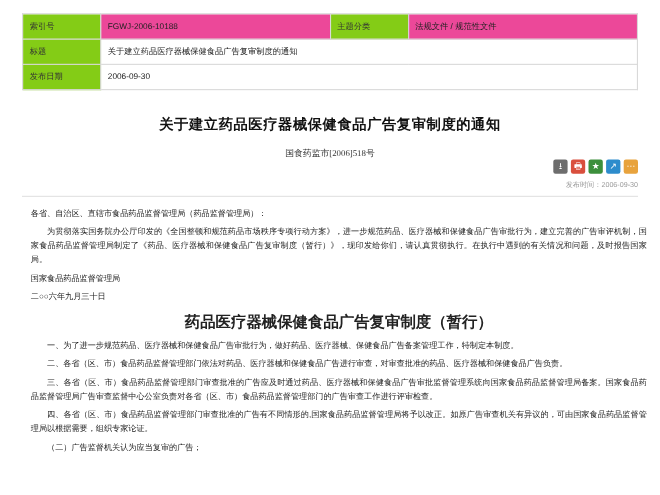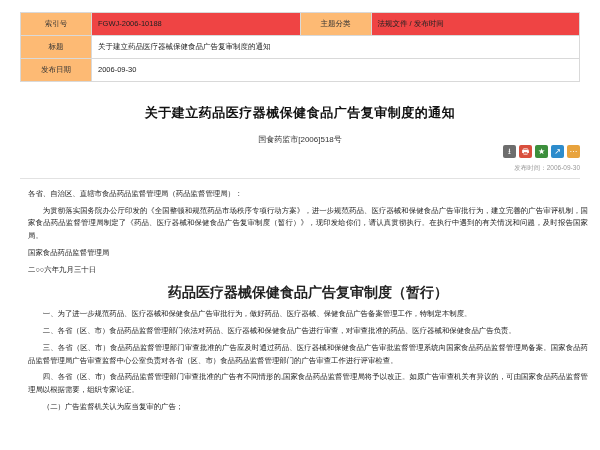--- a/index.html
+++ b/index.html
@@ -32,27 +32,26 @@
     font-size: 7.5px;
   }
   .meta-table td {
     border: 1px solid #d9d9d9;
     padding: 5px 6px;
     vertical-align: middle;
     line-height: 1.3;
     height: 12px;
   }
   .meta-label {
-    background: #fdba74;
-    text-align: center;
+    background: #84cc16;
     color: #333;
     width: 58px;
   }
   .meta-value {
-    background: #ef4444;
+    background: #ec4899;
     color: #222;
   }
   .meta-value-wide {
     background: #ffffff;
     color: #222;
   }
 
   
   .doc-title {
     text-align: center;
@@ -60,20 +59,21 @@
     font-weight: bold;
     color: #111;
     margin: 22px 0 0 0;
     letter-spacing: 0.5px;
   }
   .doc-number {
     text-align: center;
     font-size: 8px;
     color: #333;
     margin-top: 12px;
+    font-family: Liberation Serif, serif;
   }
 
   
   .toolbar {
     position: absolute;
     right: 20px;
     top: 133px;
     display: flex;
     align-items: center;
     gap: 3px;
@@ -148,21 +148,21 @@
 <body>
 
 <div class="page">
 
   <table class="meta-table">
     <tbody>
         <tr>
       <td class="meta-label">索引号</td>
       <td class="meta-value">FGWJ-2006-10188</td>
       <td class="meta-label">主题分类</td>
-      <td class="meta-value">法规文件 / 发布时间</td>
+      <td class="meta-value">法规文件 / 规范性文件</td>
     </tr>
     <tr>
       <td class="meta-label">标题</td>
       <td class="meta-value-wide" colspan="3">关于建立药品医疗器械保健食品广告复审制度的通知</td>
     </tr>
     <tr>
       <td class="meta-label">发布日期</td>
       <td class="meta-value-wide" colspan="3">2006-09-30</td>
     </tr>
   </tbody>

